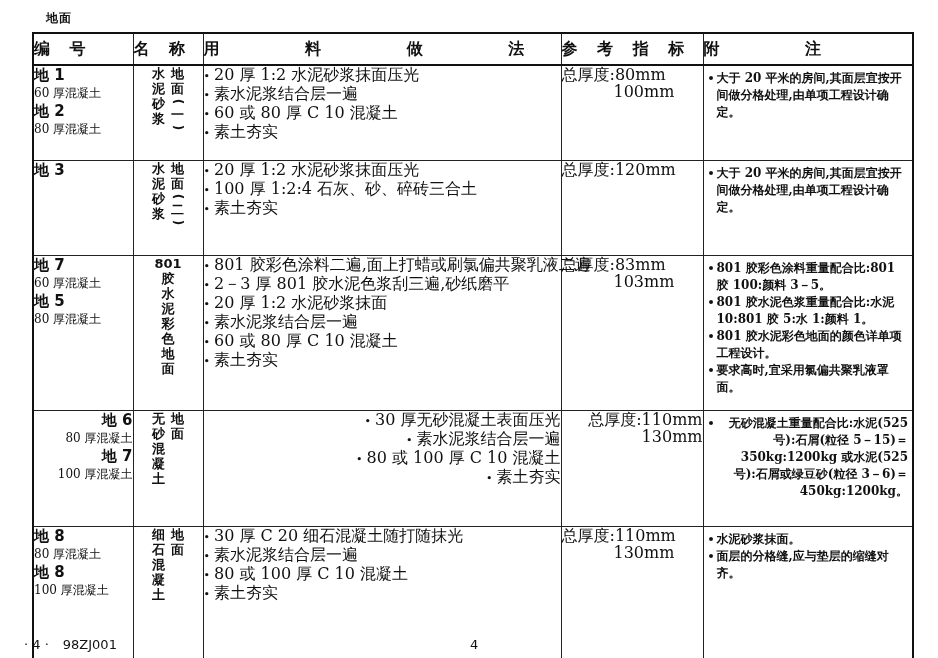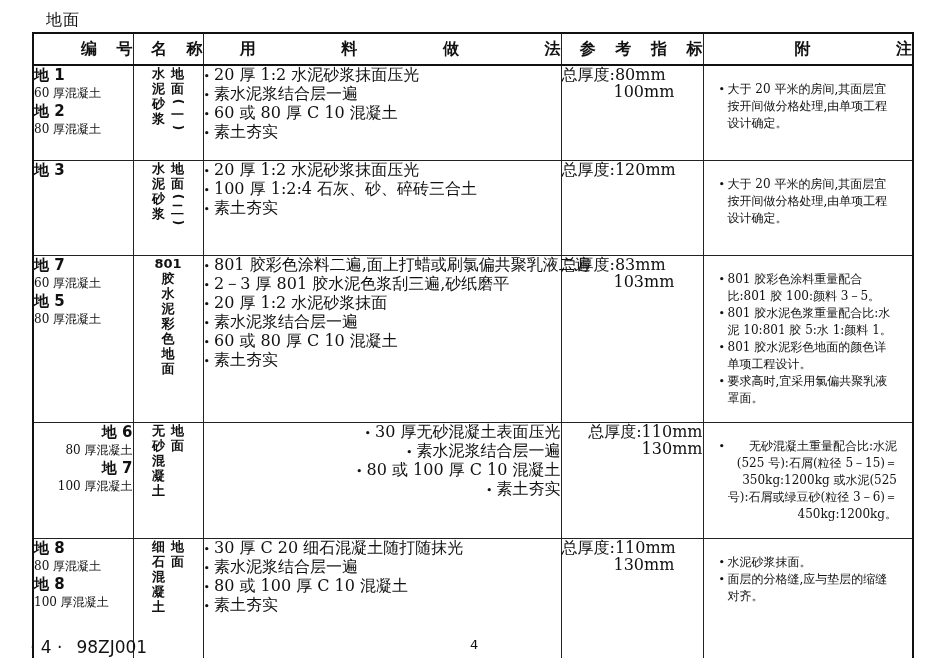--- a/index.html
+++ b/index.html
@@ -4,38 +4,38 @@
   <style>
     html, body { margin: 0; padding: 0; background: #ffffff; }
     body {
       width: 938px; height: 658px; position: relative; overflow: hidden;
       font-family: "DejaVu Serif", "Liberation Serif", serif;
       color: #111111;
     }
     .page-title {
       position: absolute; left: 46px; top: 10px;
       font-family: "DejaVu Sans", "Liberation Sans", sans-serif;
-      font-weight: normal; font-size: 16px; letter-spacing: 1px;
+      font-weight: bold; font-size: 12px; letter-spacing: 1px;
     }
     table.spec {
       position: absolute; left: 32px; top: 32px;
       width: 880px; border-collapse: collapse;
       border: 2.5px solid #111;
       table-layout: fixed;
     }
     table.spec th, table.spec td {
       border: 1px solid #222;
       vertical-align: top;
       padding: 0;
     }
     table.spec th {
       height: 30px;
       font-family: "DejaVu Sans", "Liberation Sans", sans-serif;
       font-weight: bold; font-size: 16px;
-      text-align: right; vertical-align: middle;
+      text-align: left; vertical-align: middle;
       letter-spacing: 0;
       border-bottom: 2px solid #111;
     }
     .hdr-spaced { word-spacing: 14px; }
     .hdr-widest { word-spacing: 80px; }
 
     td.code-cell { padding: 10px 0 0 8px; }
     .code-main {
       font-family: "DejaVu Sans", "Liberation Sans", sans-serif;
       font-weight: bold; font-size: 15px; line-height: 19px;
@@ -59,30 +59,30 @@
       font-size: 16px; line-height: 17px; white-space: nowrap;
     }
     ul.bullets li::before {
       content: "\2022"; margin-right: 4px; font-size: 11px;
     }
 
     td.ref-cell { padding: 10px 0 0 12px; font-size: 16px; line-height: 17px; }
     .ref-second { padding-left: 52px; }
 
     td.note-cell { padding: 10px 8px 0 12px; font-size: 12px; line-height: 17px; }
-    ul.notes { list-style: none; margin: 15px; padding: 0; }
+    ul.notes { list-style: none; margin: 4px; padding: 0; font-weight: bold; }
     ul.notes li { position: relative; padding-left: 9px; }
     ul.notes li::before {
       content: "\2022"; position: absolute; left: 0; top: 0; font-size: 11px;
     }
 
     .footer-left {
-      position: absolute; left: 30px; top: 637px;
-      font-family: "DejaVu Sans", "Liberation Sans", sans-serif;
-      font-size: 17px;
+      position: absolute; left: 24px; top: 637px;
+      font-family: "DejaVu Sans", "Liberation Sans", sans-serif;
+      font-size: 13px;
     }
     .footer-left .code { margin-left: 14px; }
     .footer-center {
       position: absolute; left: 470px; top: 637px;
       font-family: "DejaVu Sans", "Liberation Sans", sans-serif;
       font-size: 13px;
     }
   </style>
 </head>
 <body>

